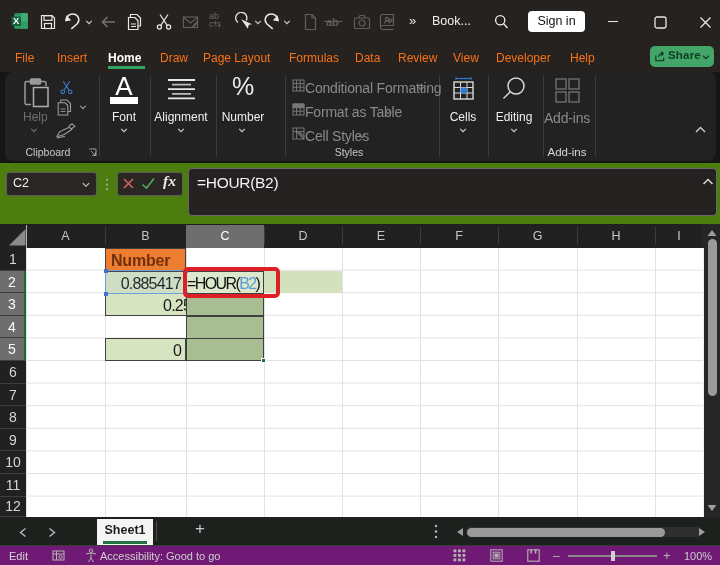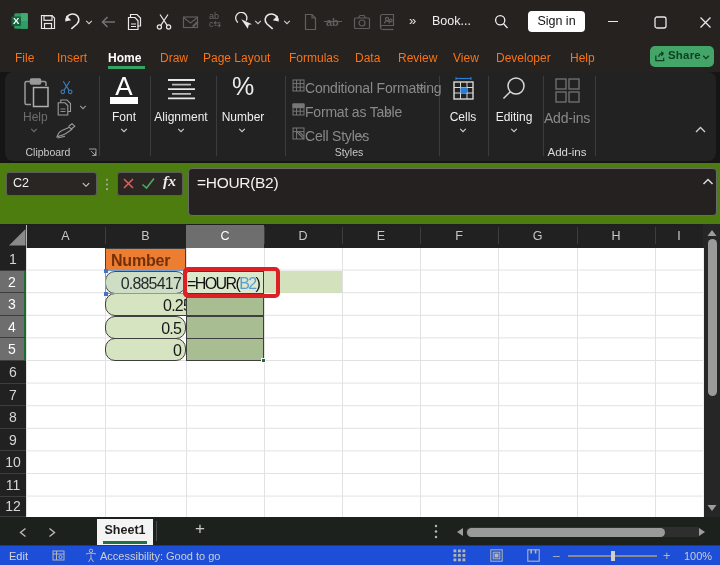--- a/index.html
+++ b/index.html
@@ -6,33 +6,33 @@
 html,body { width:720px; height:565px; overflow:hidden; background:#000; }
 body { font-family:"Liberation Sans", sans-serif; position:relative; }
 .abs { position:absolute; }
 
 #titlebar { left:0; top:0; width:720px; height:44px; background:#262220; }
 #menubar { left:0; top:44px; width:720px; height:28px; background:#262220; }
 #ribbon { left:0; top:72px; width:720px; height:91px; background:#151515; }
 #fbar { left:0; top:163px; width:720px; height:61px; background:#4d7c0f; }
 #gridwrap { left:0; top:224px; width:720px; height:293px; background:#1f1f1f; }
 #tabbar { left:0; top:517px; width:720px; height:28px; background:#1d211e; }
-#statusbar { left:0; top:545px; width:720px; height:20px; background:#1d4ed8; border-top:1px solid #3a3a3a;text-align:right; }
+#statusbar { left:0; top:545px; width:720px; height:20px; background:#701a75; border-top:1px solid #3a3a3a;text-align:right; }
 .mitem { color:#f97316; font-size:12px; position:absolute; top:7px; }
 .sep { position:absolute; width:1px; background:#3c3c3c; }
 .rlbl { position:absolute; color:#efefef; font-size:12px; text-align:center; }
 .rlblg { position:absolute; color:#8a8a8a; font-size:14px; text-align:center; letter-spacing:-0.2px; }
 .grplbl { position:absolute; color:#c9c9c9; font-size:10.5px; text-align:center; }
 .caret { position:absolute; }
 .colh { position:absolute; top:1px; height:23px; color:#c6c6c6; font-size:12.5px; text-align:center; line-height:23px; }
 .rowh { position:absolute; left:0; width:26px; background:#212121; color:#d6d6d6; font-size:14px; text-align:center; line-height:22.6px; border-bottom:1px solid #3d3d3d; }
 .rowh.hl { background:#6e6e6e; color:#fff; border-right:2px solid #1e6b30; }
 .cell { position:absolute; font-size:16px; color:#181818; line-height:23.5px; border:1px solid #3f3f3f; letter-spacing:-0.5px; }
 .orange { background:#ed7d31; font-weight:bold; color:#72300a; padding-left:5px; font-size:16px; letter-spacing:-0.2px; }
-.green { background:#d6e4c2;border-radius:10px; }
+.green { background:#d6e4c2; }
 .greenl { background:#dce8cc; }
 .greend { background:#a9bd92; }
 .num { text-align:right; padding-right:4px; letter-spacing:-0.8px; }
 </style>
 </head>
 <body>
 <div class="abs" id="titlebar">
 
   <svg class="abs" style="left:11px;top:12px" width="18" height="18" viewBox="0 0 18 18">
     <rect x="3.2" y="1.2" width="13.6" height="15.6" rx="1.5" fill="#2e9b63"></rect>
@@ -360,21 +360,20 @@
   <div class="rowh" style="top:159.6px;height:22.6px">7</div>
   <div class="rowh" style="top:182.2px;height:22.6px">8</div>
   <div class="rowh" style="top:204.8px;height:22.6px">9</div>
   <div class="rowh" style="top:227.4px;height:22.6px">10</div>
   <div class="rowh" style="top:250px;height:22.6px">11</div>
   <div class="rowh" style="top:272.6px;height:20.4px;line-height:18px">12</div>
 
   <div class="cell orange" style="left:105px;top:24px;width:81px;height:23px;">Number</div>
   <div class="cell green num" style="left:105px;top:46.6px;width:81px;height:23px;">0.885417</div>
   <div class="cell green num" style="left:105px;top:69.2px;width:91px;height:23px;">0.25</div>
-  <div class="cell green num" style="left:105px;top:91.8px;width:81px;height:23px;">0.5</div>
   <div class="cell green num" style="left:105px;top:114.4px;width:81px;height:23px;">0</div>
   <div class="abs" style="left:264px;top:46.6px;width:78px;height:22.6px;background:#d3e1bc"></div>
   <div class="cell greenl" style="left:186px;top:46.6px;width:78px;height:23px;padding-left:0px;color:#111;letter-spacing:-1.6px">=HOUR(<span style="color:#5b9bd5">B2</span>)</div>
   <div class="cell greend" style="left:186px;top:69.2px;width:78px;height:23px;"></div>
   <div class="cell greend" style="left:186px;top:91.8px;width:78px;height:23px;"></div>
   <div class="cell greend" style="left:186px;top:114.4px;width:78px;height:23px;"></div>
 
   <div class="abs" style="left:105px;top:45.6px;width:81px;height:24px;border:1.5px solid #6f9fd8;background:rgba(140,180,225,0.10)"></div>
   <div class="abs" style="left:103.5px;top:44.5px;width:4px;height:4px;background:#4472c4"></div>
   <div class="abs" style="left:103.5px;top:67.5px;width:4px;height:4px;background:#4472c4"></div>

